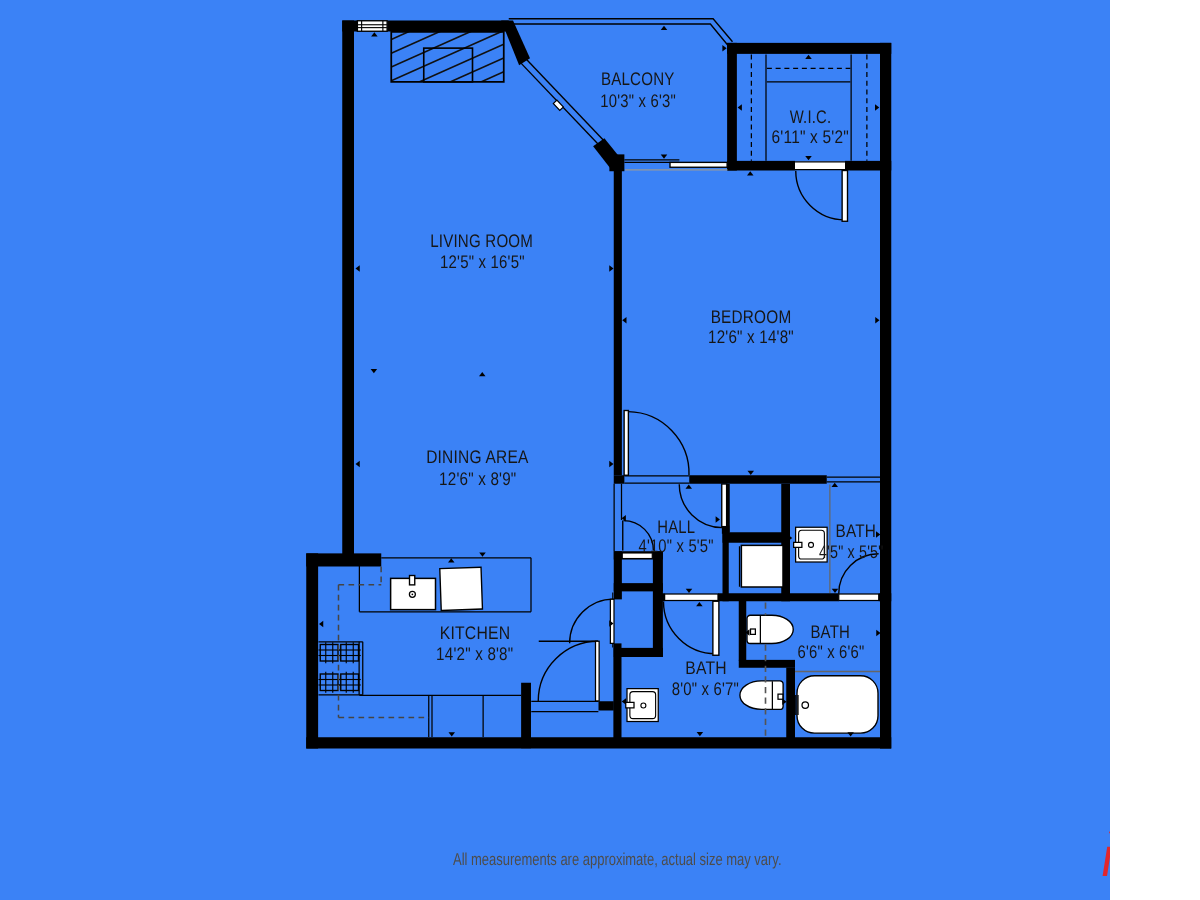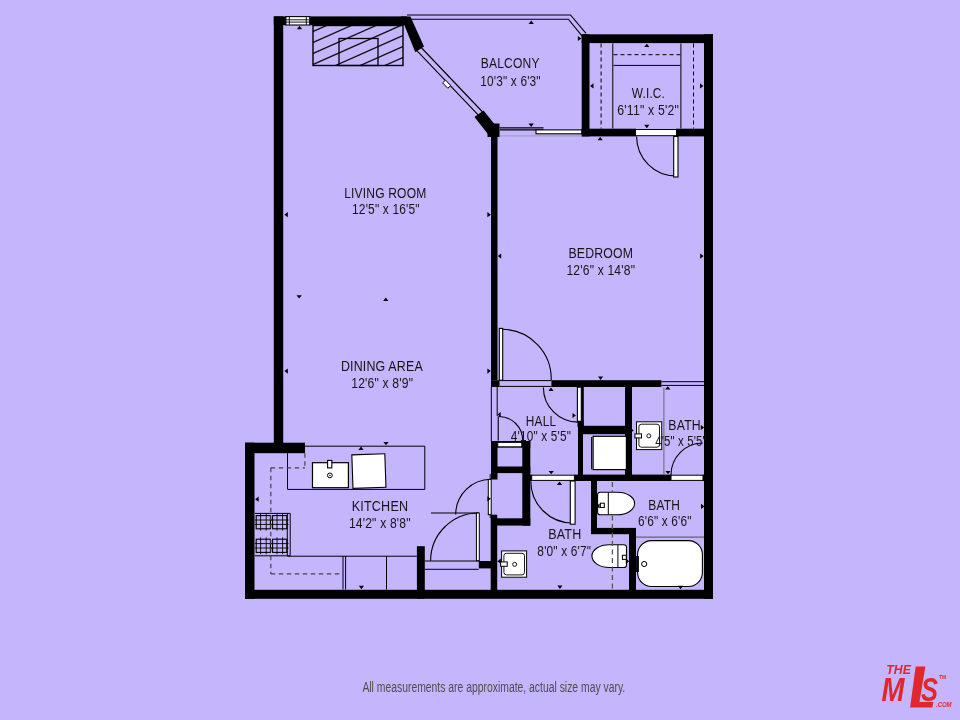--- a/index.html
+++ b/index.html
@@ -1,16 +1,16 @@
 <!DOCTYPE html>
 <html><head>
 <meta charset="utf-8">
 <style>
   html,body{margin:0;padding:0;background:#fff;}
-  .page{position:relative;width:960px;height:720px;background:#c4b5fd;overflow:hidden;
+  .page{position:relative;width:888px;height:720px;background:#3b82f6;overflow:hidden;
     font-family:"Liberation Sans", sans-serif;}
   svg{position:absolute;left:0;top:0;}
   svg text{font-family:"Liberation Sans", sans-serif;}
   .lbl text{fill:#161616;}
   .logo text{fill:#e2262c;}
   .lbl{font-size:14.6px;letter-spacing:.2px;}
   svg{transform:translateZ(0);}
 </style>
 </head>
 <body>

